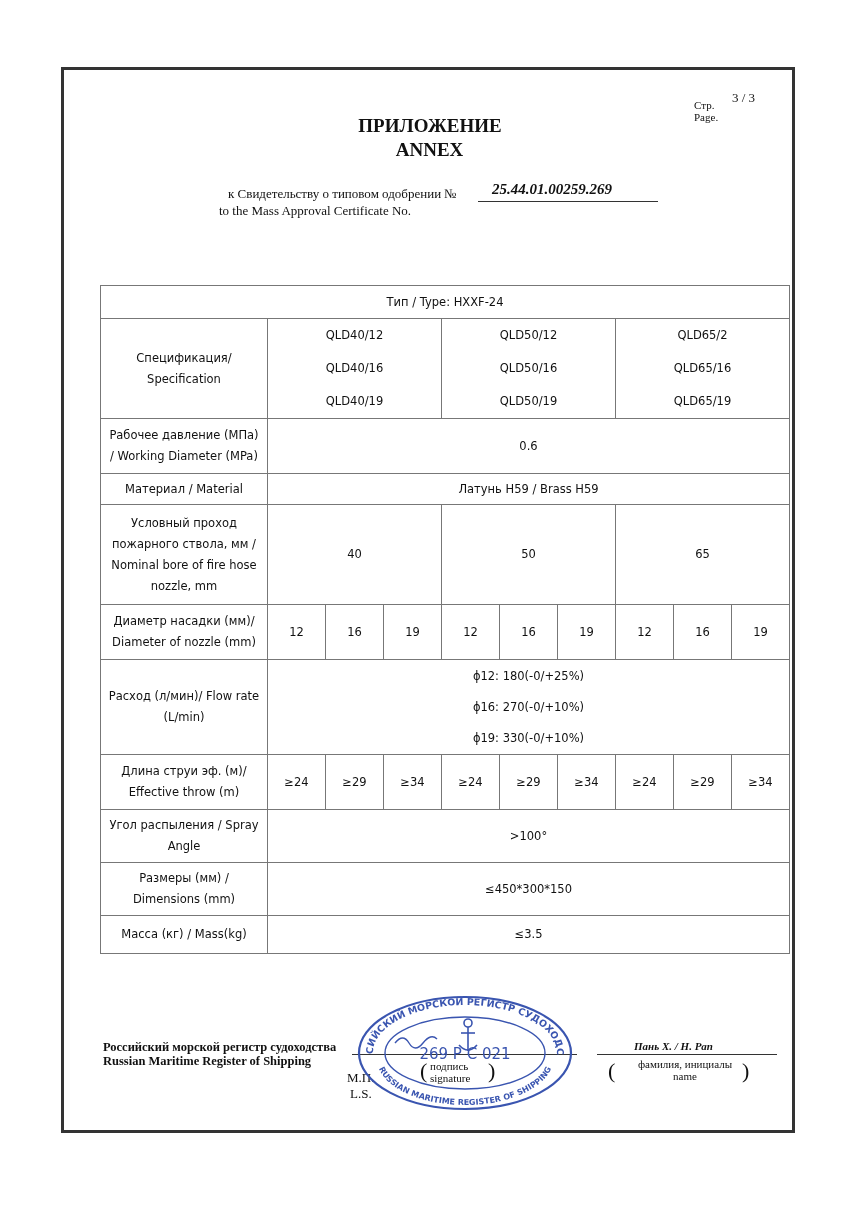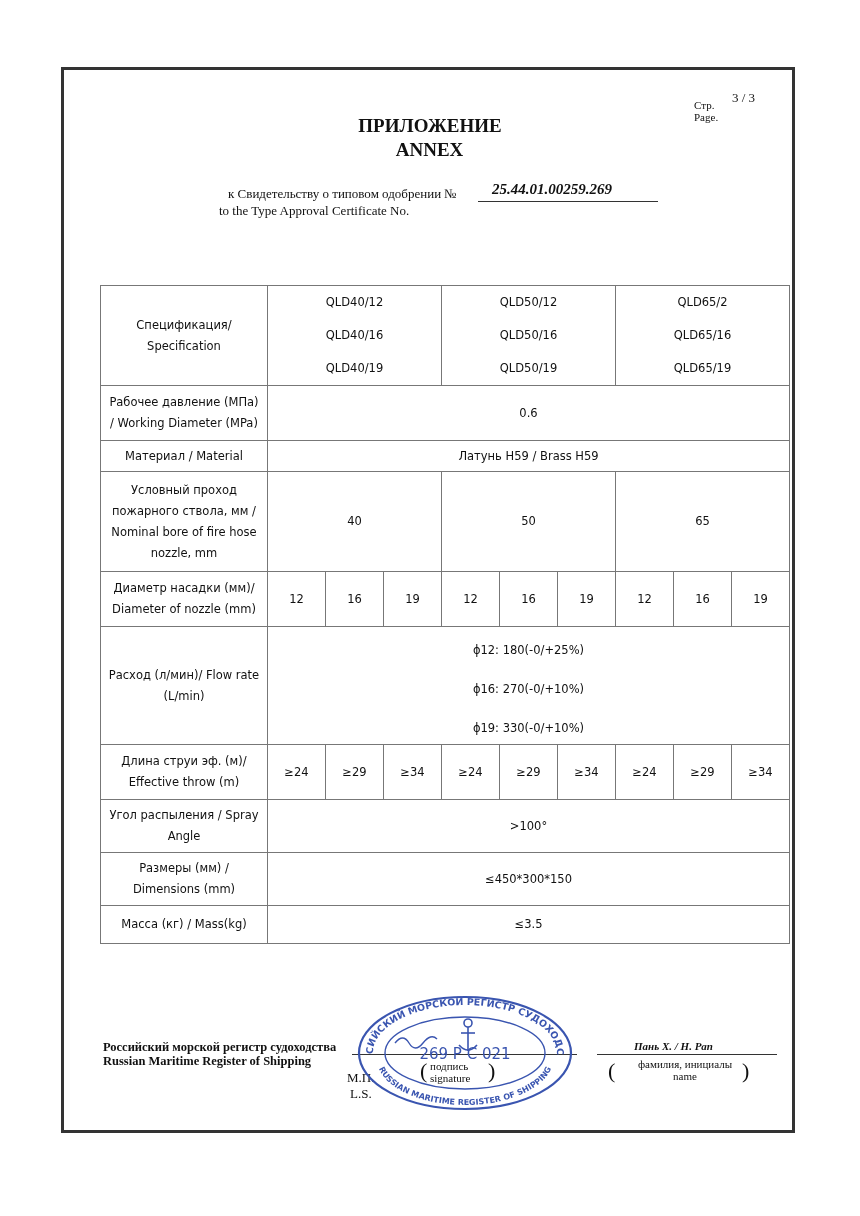--- a/index.html
+++ b/index.html
@@ -10,21 +10,21 @@
   .title-ru { position: absolute; left: 0; width: 860px; top: 115px; text-align: center; font-weight: bold; font-size: 19px; }
   .title-en { position: absolute; left: 0; width: 859px; top: 139px; text-align: center; font-weight: bold; font-size: 19px; }
   .cert-ru { position: absolute; left: 228px; top: 186px; font-size: 13px; }
   .cert-en { position: absolute; left: 219px; top: 203px; font-size: 13px; }
   .cert-no { position: absolute; left: 478px; top: 181px; width: 180px; border-bottom: 1px solid #333; font-size: 15px; font-weight: bold; font-style: italic; padding-left: 14px; box-sizing: border-box; height: 21px; }
 
   table.spec { position: absolute; left: 100px; top: 285px; border-collapse: collapse; font-family: "DejaVu Sans", sans-serif; font-size: 11.5px; color: #111; table-layout: fixed; }
   table.spec td { border: 1px solid #777; text-align: center; vertical-align: middle; padding: 0; line-height: 21px; }
   .lbl { font-weight: 500; }
   .multi div { line-height: 33px; }
-  .flow div { line-height: 31px; margin-top: 8px; }
+  .flow div { line-height: 31px; }
 
   .rmrs-ru { position: absolute; left: 103px; top: 1040px; font-weight: bold; font-size: 12.5px; }
   .rmrs-en { position: absolute; left: 103px; top: 1054px; font-weight: bold; font-size: 12.5px; }
   .sig-line { position: absolute; left: 352px; top: 1054px; width: 225px; border-top: 1px solid #333; }
   .sig-cap { position: absolute; left: 430px; top: 1060px; font-size: 11px; line-height: 12px; }
   .paren { position: absolute; font-size: 22px; top: 1058px; }
   .mp { position: absolute; left: 347px; top: 1070px; font-size: 13px; }
   .ls { position: absolute; left: 350px; top: 1086px; font-size: 13px; }
   .name-val { position: absolute; left: 634px; top: 1040px; font-size: 11px; font-weight: bold; font-style: italic; }
   .name-line { position: absolute; left: 597px; top: 1054px; width: 180px; border-top: 1px solid #333; }
@@ -39,37 +39,40 @@
 <div class="page-no">
   <div>Стр.</div>
   <div>Page.</div>
 </div>
 <div class="page-val">3 / 3</div>
 
 <div class="title-ru">ПРИЛОЖЕНИЕ</div>
 <div class="title-en">ANNEX</div>
 
 <div class="cert-ru">к Свидетельству о типовом одобрении №</div>
-<div class="cert-en">to the Type Approval Certificate No.</div>
+<div class="cert-en">to the Mass Approval Certificate No.</div>
 <div class="cert-no">25.44.01.00259.269</div>
 
 <table class="spec">
   <colgroup>
     <col style="width:167px">
       <col style="width:58px">
       <col style="width:58px">
       <col style="width:58px">
     <col style="width:58px">
       <col style="width:58px">
       <col style="width:58px">
     <col style="width:58px">
       <col style="width:58px">
       <col style="width:58px">
   </colgroup>
   <tbody>
+      <tr style="height:33px">
+    <td colspan="10" class="lbl">Тип / Type: HXXF-24</td>
+  </tr>
   <tr style="height:93px">
     <td class="lbl">
       <div>Спецификация/</div>
       <div>Specification</div>
     </td>
     <td colspan="3" class="multi">
       <div>QLD40/12</div>
       <div>QLD40/16</div>
       <div>QLD40/19</div>
     </td>

